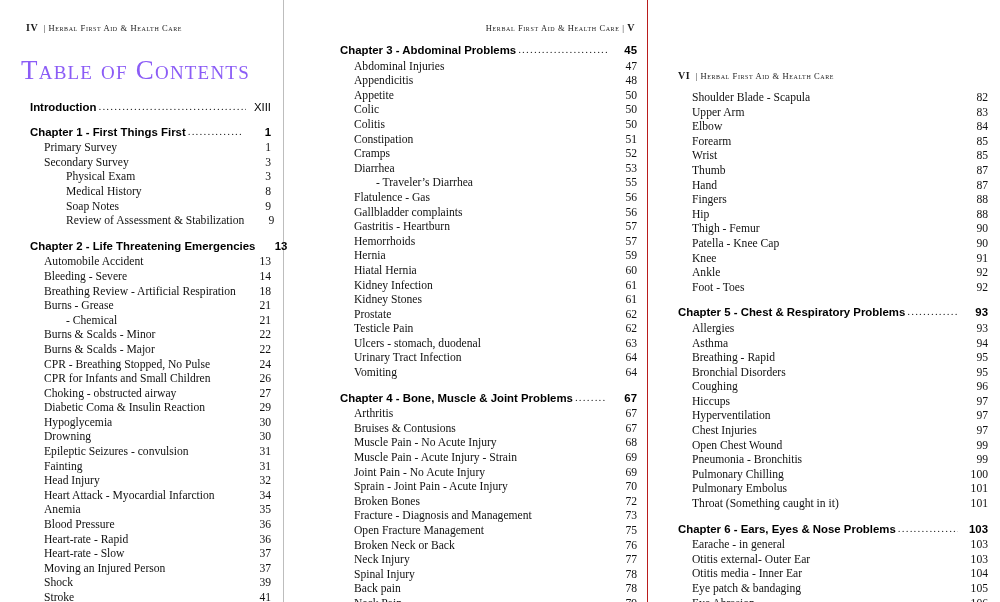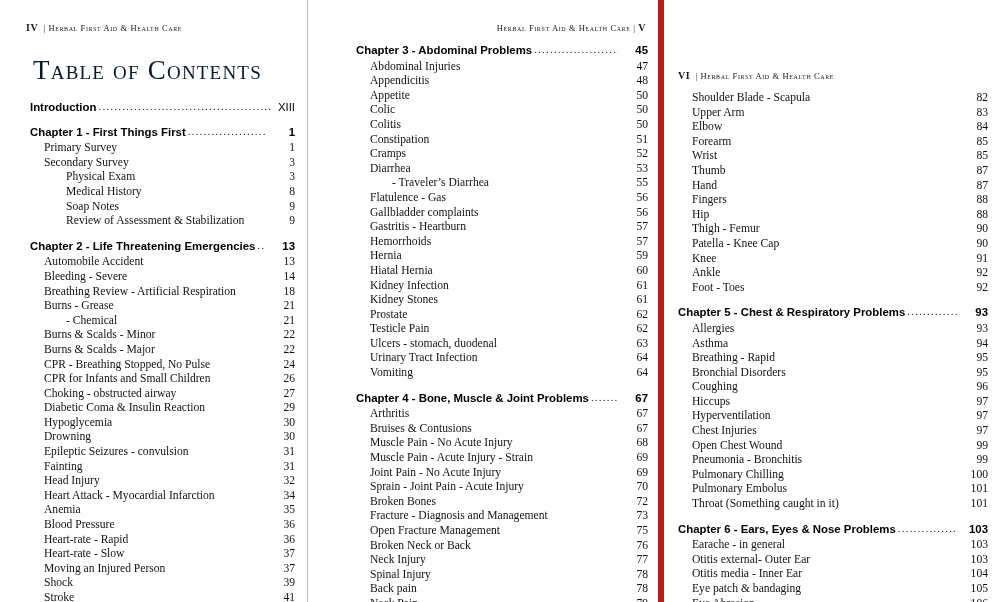--- a/index.html
+++ b/index.html
@@ -19,22 +19,22 @@
     width: 1000px;
     height: 602px;
     box-sizing: border-box;
   }
   .col {
     position: absolute;
     top: 0;
     height: 602px;
     box-sizing: border-box;
   }
-  .col-left   { left: 0px;   width: 308px; border-right: 1px solid #bdbdbd; }
-  .col-mid    { left: 336px; width: 328px; border-right: 6px solid #b91c1c; }
+  .col-left   { left: 0px;   width: 284px; border-right: 1px solid #bdbdbd; }
+  .col-mid    { left: 320px; width: 328px; border-right: 1px solid #b91c1c; }
   .col-right  { left: 664px; width: 336px; margin-top: 48px; }
 
   .runhead {
     font-family: "Liberation Serif", serif;
     font-size: 8.5px;
     letter-spacing: 0.4px;
     color: #1a1a1a;
     padding-top: 22px;
     white-space: nowrap;
   }
@@ -52,21 +52,21 @@
   .rh-right { padding-left: 14px; text-align: left; }
 
   .toc-title {
     font-variant: small-caps;
     font-size: 27px;
     letter-spacing: 1.2px;
     text-align: center;
     margin: 22px 0 0 0;
     padding-right: 12px;
     font-weight: normal;
-    color: #0f172a;
+    color: #8b5cf6;
   }
 
   .entries {
     margin-top: 14px;
     padding-left: 30px;
     padding-right: 12px;
   }
   .entries-mid {
     margin-top: 10px;
     padding-left: 20px;

